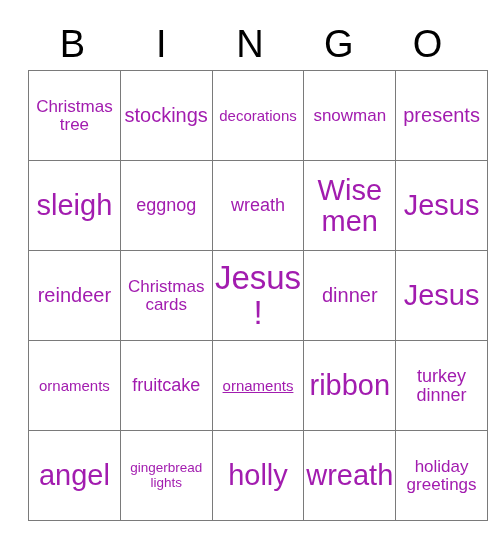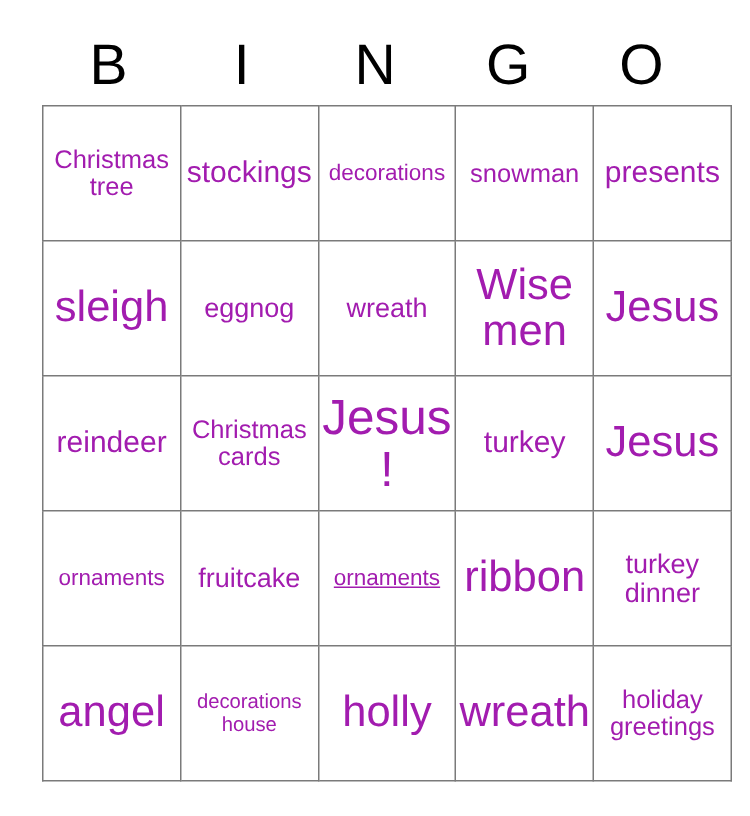--- a/index.html
+++ b/index.html
@@ -94,33 +94,33 @@
         <td class="t-xxl" style="border-color: rgb(122, 122, 122);">sleigh</td>
         <td class="t-xl" style="border-color: rgb(122, 122, 122);">eggnog</td>
         <td class="t-xl" style="border-color: rgb(122, 122, 122);">wreath</td>
         <td class="t-xxl" style="border-color: rgb(122, 122, 122);">Wise men</td>
         <td class="t-xxl" style="border-color: rgb(122, 122, 122);">Jesus</td>
       </tr>
       <tr>
         <td class="t-lg" style="border-color: rgb(122, 122, 122);">reindeer</td>
         <td class="t-md" style="border-color: rgb(122, 122, 122);">Christmas cards</td>
         <td class="t-free" style="border-color: rgb(122, 122, 122);">Jesus!</td>
-        <td class="t-lg" style="border-color: rgb(122, 122, 122);">turkey</td>
+        <td class="t-lg" style="border-color: rgb(122, 122, 122);">dinner</td>
         <td class="t-xxl" style="border-color: rgb(122, 122, 122);">Jesus</td>
       </tr>
       <tr>
         <td class="t-sm" style="border-color: rgb(122, 122, 122);">ornaments</td>
         <td class="t-xl" style="border-color: rgb(122, 122, 122);">fruitcake</td>
         <td class="t-sm" style="border-color: rgb(122, 122, 122); text-decoration: underline;">ornaments</td>
         <td class="t-xxl" style="border-color: rgb(122, 122, 122);">ribbon</td>
         <td class="t-xl" style="border-color: rgb(122, 122, 122);">turkey dinner</td>
       </tr>
       <tr>
         <td class="t-xxl" style="border-color: rgb(122, 122, 122); margin-left: 20px;">angel</td>
-        <td class="t-xs" style="border-color: rgb(122, 122, 122);">decorations house</td>
+        <td class="t-xs" style="border-color: rgb(122, 122, 122);">gingerbread lights</td>
         <td class="t-xxl" style="border-color: rgb(122, 122, 122);">holly</td>
         <td class="t-xxl" style="border-color: rgb(122, 122, 122);">wreath</td>
         <td class="t-md" style="border-color: rgb(122, 122, 122);">holiday greetings</td>
       </tr>
     </tbody>
   </table>
 
 </div>
 
 </body></html>

